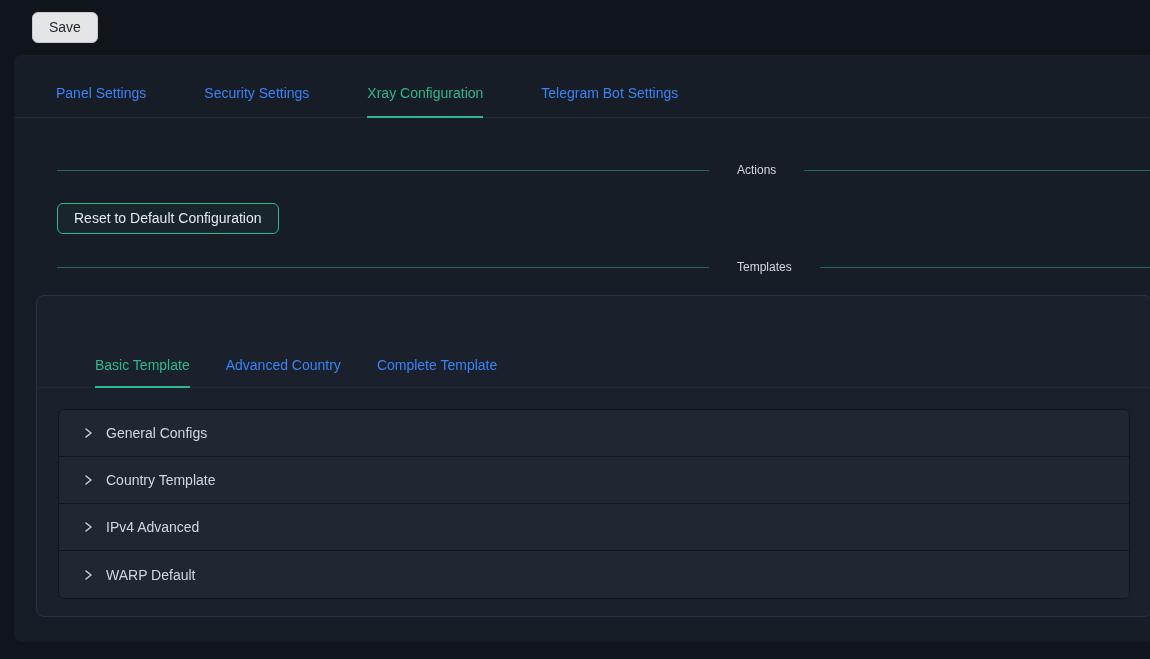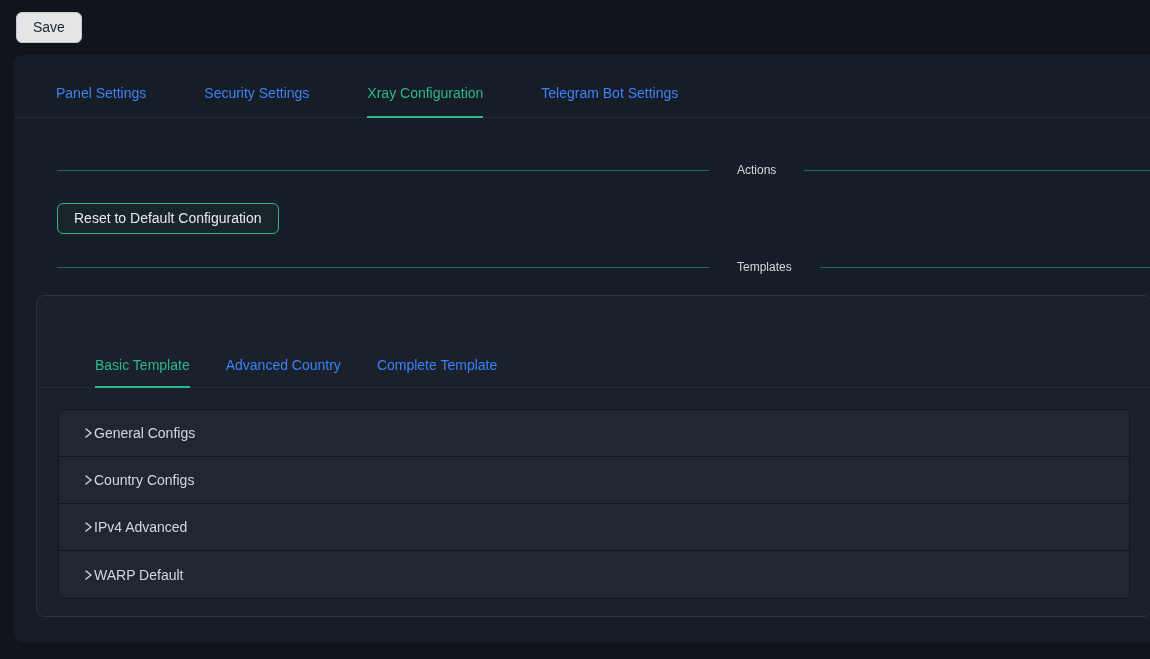--- a/index.html
+++ b/index.html
@@ -11,21 +11,21 @@
     overflow: hidden;
     position: relative;
     color: #d6dae0;
   }
 
   
   .topbar {
     height: 55px;
     display: flex;
     align-items: center;
-    padding-left: 16px;
+    padding-left: 32px;
     gap: 10px;
   }
   .btn {
     height: 31px;
     border-radius: 6px;
     font-size: 14px;
     font-family: "Liberation Sans", sans-serif;
     padding: 0 16px;
     cursor: pointer;
     line-height: 29px;
@@ -122,21 +122,21 @@
   .collapse {
     margin: 21px 21px 0 21px;
     border: 1px solid #11161e;
     border-radius: 6px;
     overflow: hidden;
   }
   .collapse-row {
     height: 47px;
     display: flex;
     align-items: center;
-    gap: 0;
+    gap: 12px;
     padding-left: 23px;
     background: #1f2733;
     border-bottom: 1px solid #11161e;
     cursor: pointer;
   }
   .collapse-row:last-child { border-bottom: none; }
   .chev {
     width: 12px; height: 12px;
     display: inline-flex;
     align-items: center;
@@ -201,21 +201,21 @@
         </span>
         <span class="collapse-label">General Configs</span>
       </div>
 
       <div class="collapse-row">
         <span class="chev">
           <svg width="12" height="12" viewBox="0 0 12 12" fill="none">
             <polyline points="4,2 9,6 4,10" stroke="#ccd0d6" stroke-width="1.5" stroke-linecap="round" stroke-linejoin="round"></polyline>
           </svg>
         </span>
-        <span class="collapse-label">Country Configs</span>
+        <span class="collapse-label">Country Template</span>
       </div>
 
       <div class="collapse-row">
         <span class="chev">
           <svg width="12" height="12" viewBox="0 0 12 12" fill="none">
             <polyline points="4,2 9,6 4,10" stroke="#ccd0d6" stroke-width="1.5" stroke-linecap="round" stroke-linejoin="round"></polyline>
           </svg>
         </span>
         <span class="collapse-label">IPv4 Advanced</span>
       </div>

